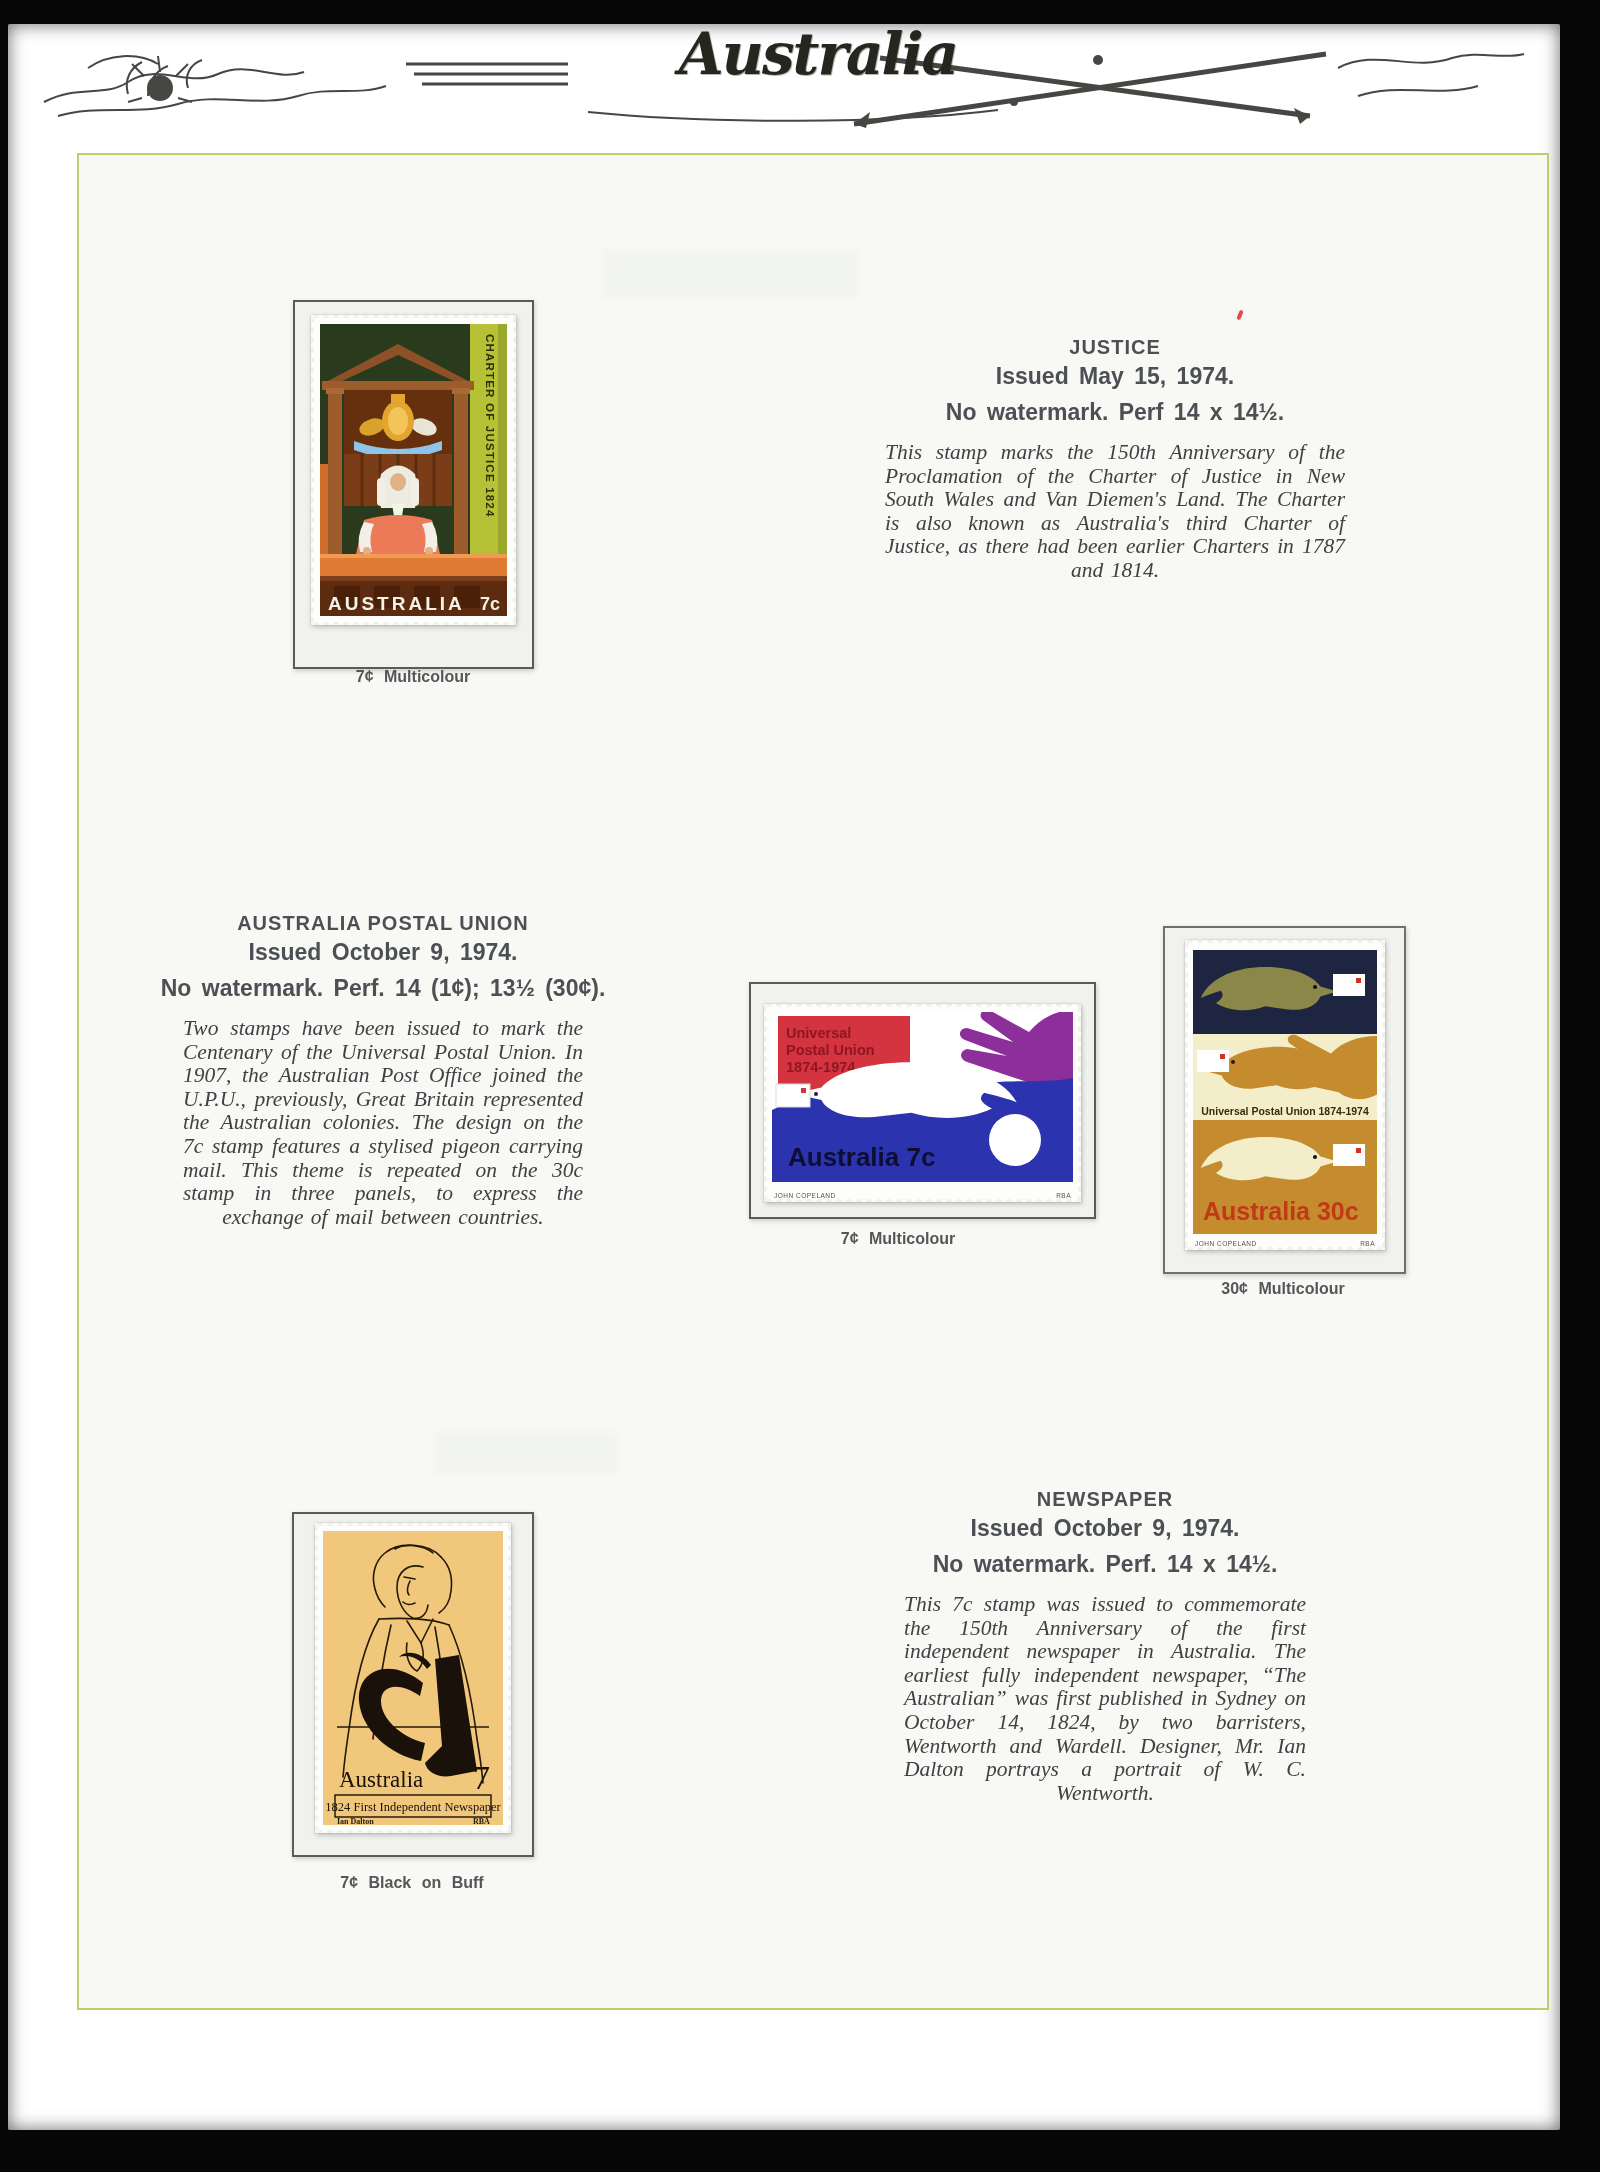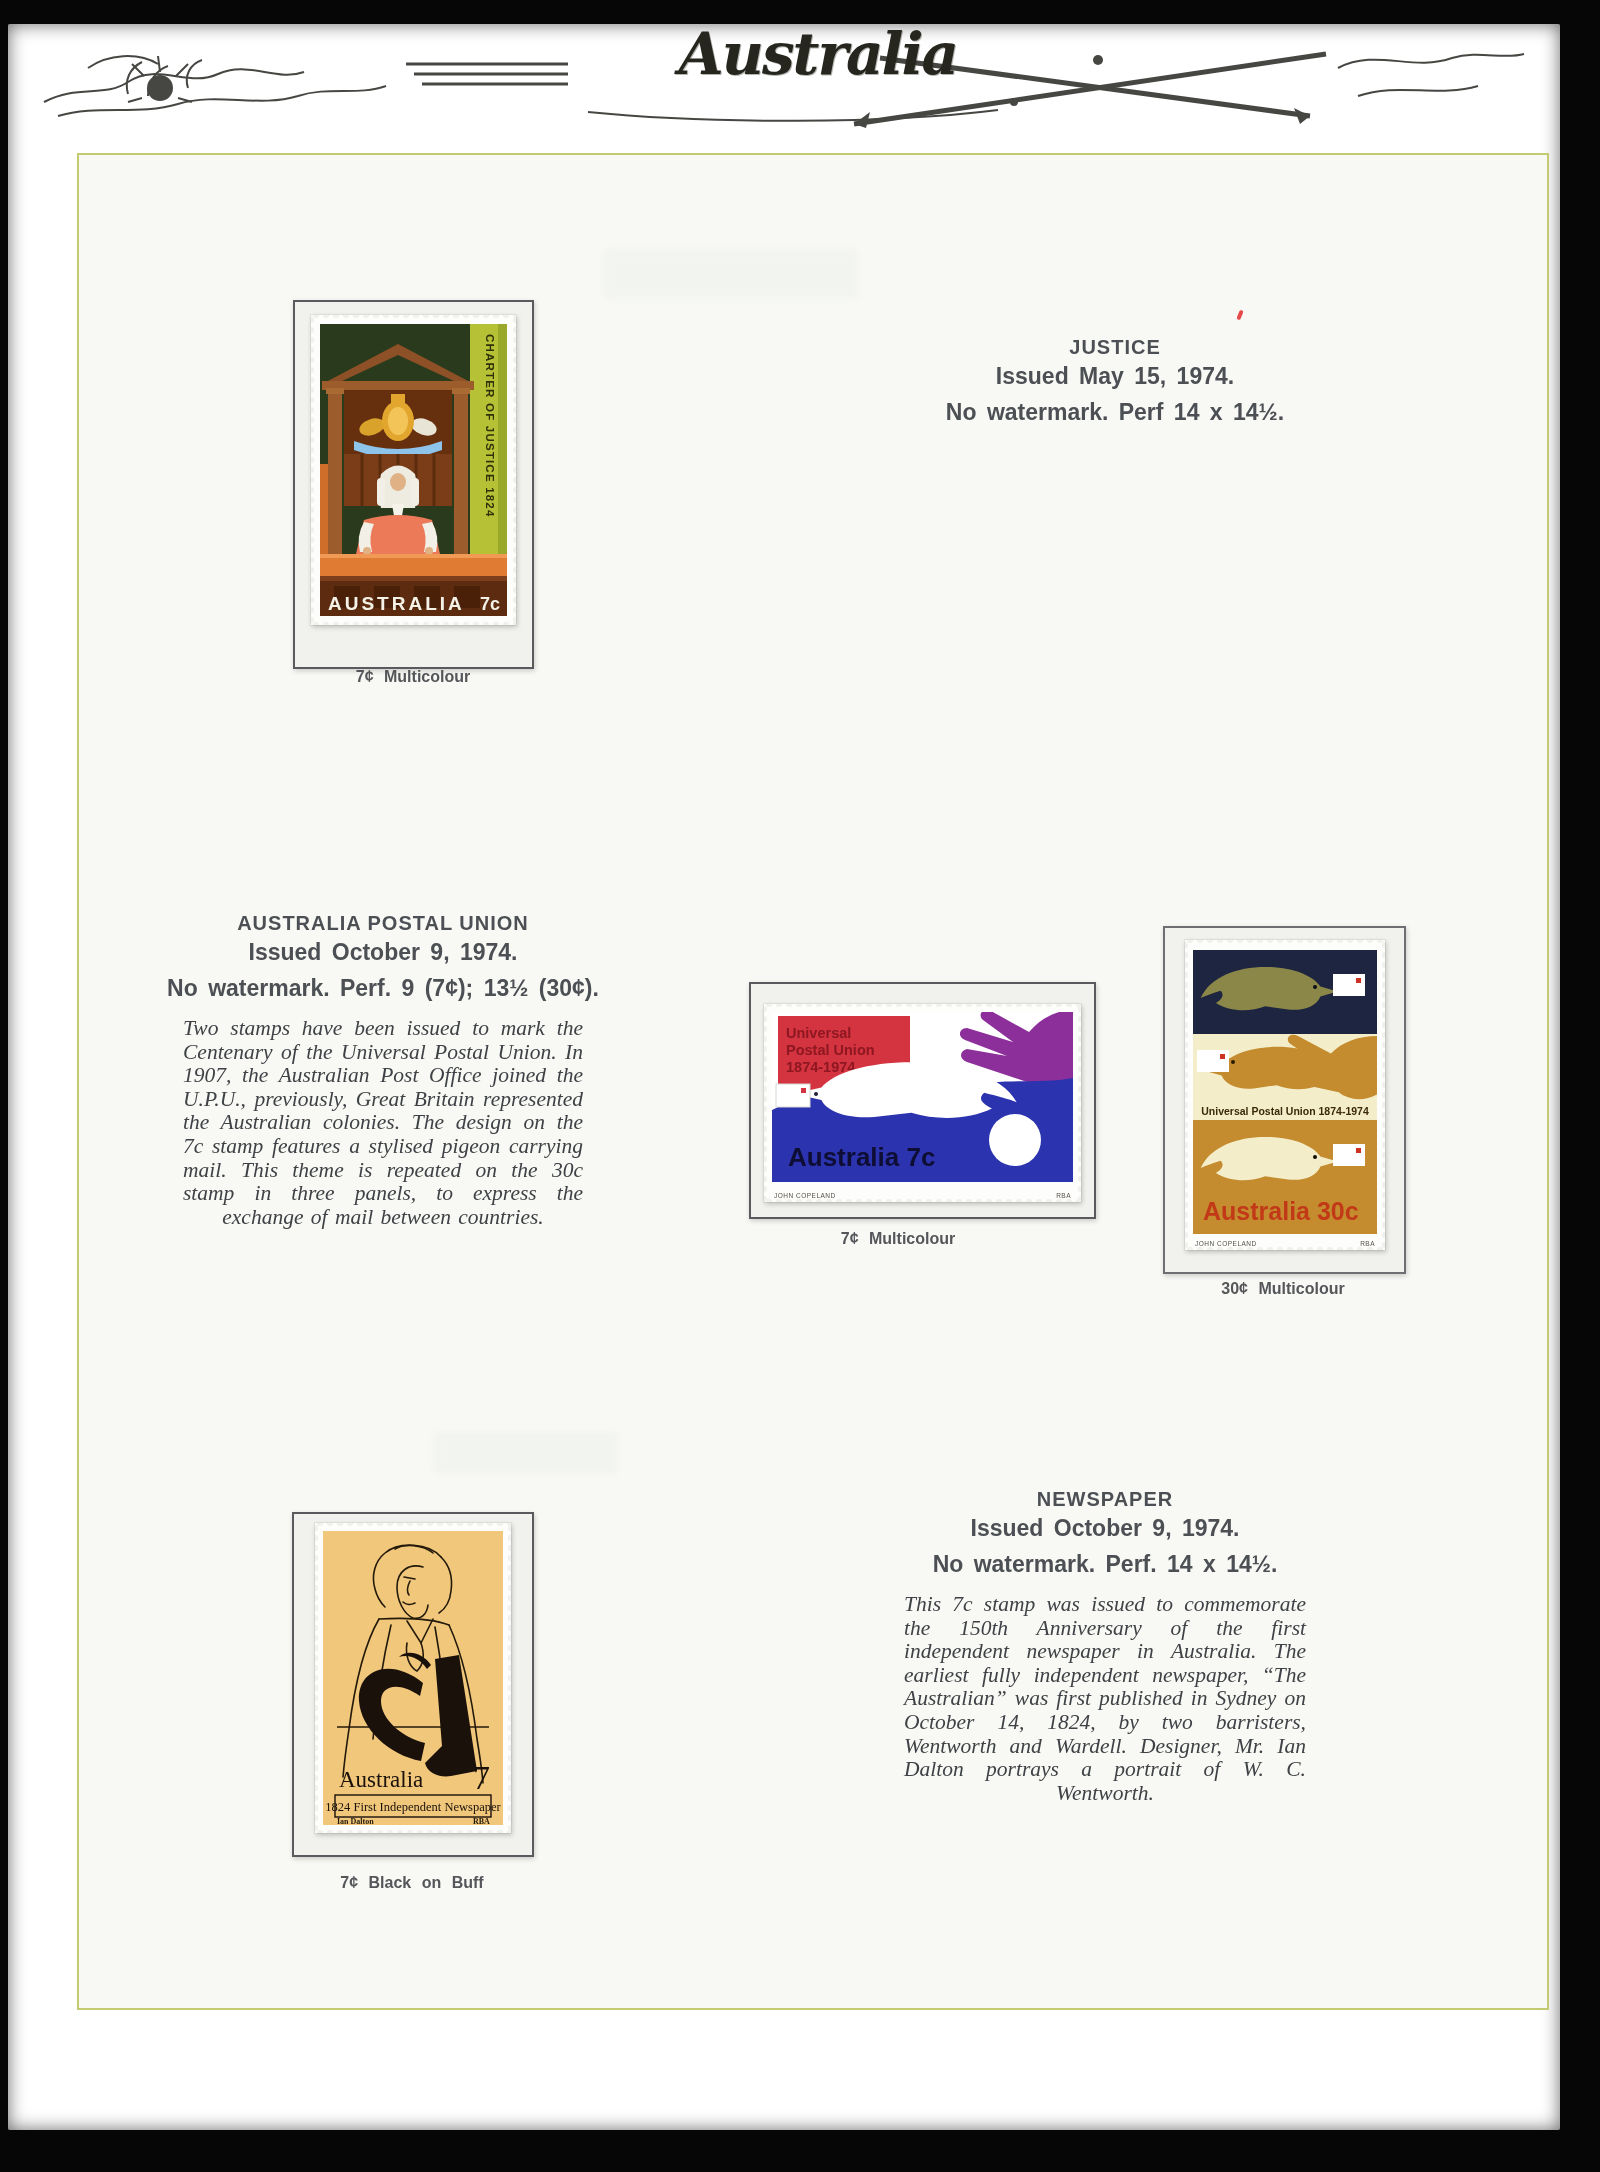--- a/index.html
+++ b/index.html
@@ -83,20 +83,21 @@
   <div class="abs script-title">Australia</div>
 
   <div class="abs ghost" style="left:595px;top:225px;width:255px;height:50px;"></div>
   <div class="abs ghost" style="left:425px;top:1408px;width:185px;height:42px;"></div>
   <div class="abs red-mark" style="left:1230px;top:286px;"></div>
 
   <div class="abs col" style="left:857px;top:312px;width:500px;">
     <div class="h">JUSTICE</div>
     <div class="sub first">Issued May 15, 1974.</div>
     <div class="sub">No watermark. Perf 14 x 14½.</div>
+    <div class="desc" style="width:460px;">This stamp marks the 150th Anniversary of the Proclamation of the Charter of Justice in New South Wales and Van Diemen's Land. The Charter is also known as Australia's third Charter of Justice, as there had been earlier Charters in 1787 and 1814.</div>
   </div>
 
   <div class="abs mount" style="left:285px;top:276px;width:237px;height:365px;">
     <div class="stamp" style="left:16px;top:13px;width:205px;height:310px;">
       <i class="pf t"></i>
         <i class="pf b"></i>
         <i class="pf l"></i>
         <i class="pf r"></i>
       <svg class="design" style="left:9px;top:9px;width:187px;height:292px;" viewBox="0 0 187 292">
         <rect width="187" height="292" fill="#2a3b1d"></rect>
@@ -140,21 +141,21 @@
         <text x="8" y="286" font-size="19" font-weight="bold" letter-spacing="3" fill="#f4f1e7">AUSTRALIA</text>
         <text x="160" y="286" font-size="18" font-weight="bold" fill="#f4f1e7">7c</text>
       </svg>
     </div>
   </div>
   <div class="abs caption" style="left:255px;top:644px;width:300px;">7¢ Multicolour</div>
 
   <div class="abs col" style="left:150px;top:888px;width:450px;">
     <div class="h">AUSTRALIA POSTAL UNION</div>
     <div class="sub first">Issued October 9, 1974.</div>
-    <div class="sub">No watermark. Perf. 9 (7¢); 13½ (30¢).</div>
+    <div class="sub">No watermark. Perf. 14 (1¢); 13½ (30¢).</div>
     <div class="desc" style="width:400px;">Two stamps have been issued to mark the Centenary of the Universal Postal Union. In 1907, the Australian Post Office joined the U.P.U., previously, Great Britain represented the Australian colonies. The design on the 7c stamp features a stylised pigeon carrying mail. This theme is repeated on the 30c stamp in three panels, to express the exchange of mail between countries.</div>
   </div>
 
   <div class="abs mount" style="left:741px;top:958px;width:343px;height:233px;">
     <div class="stamp" style="left:13px;top:20px;width:317px;height:198px;">
       <i class="pf t"></i>
         <i class="pf b"></i>
         <i class="pf l"></i>
         <i class="pf r"></i>
       <svg class="design" style="left:8px;top:8px;width:301px;height:170px;" viewBox="0 0 301 170">

